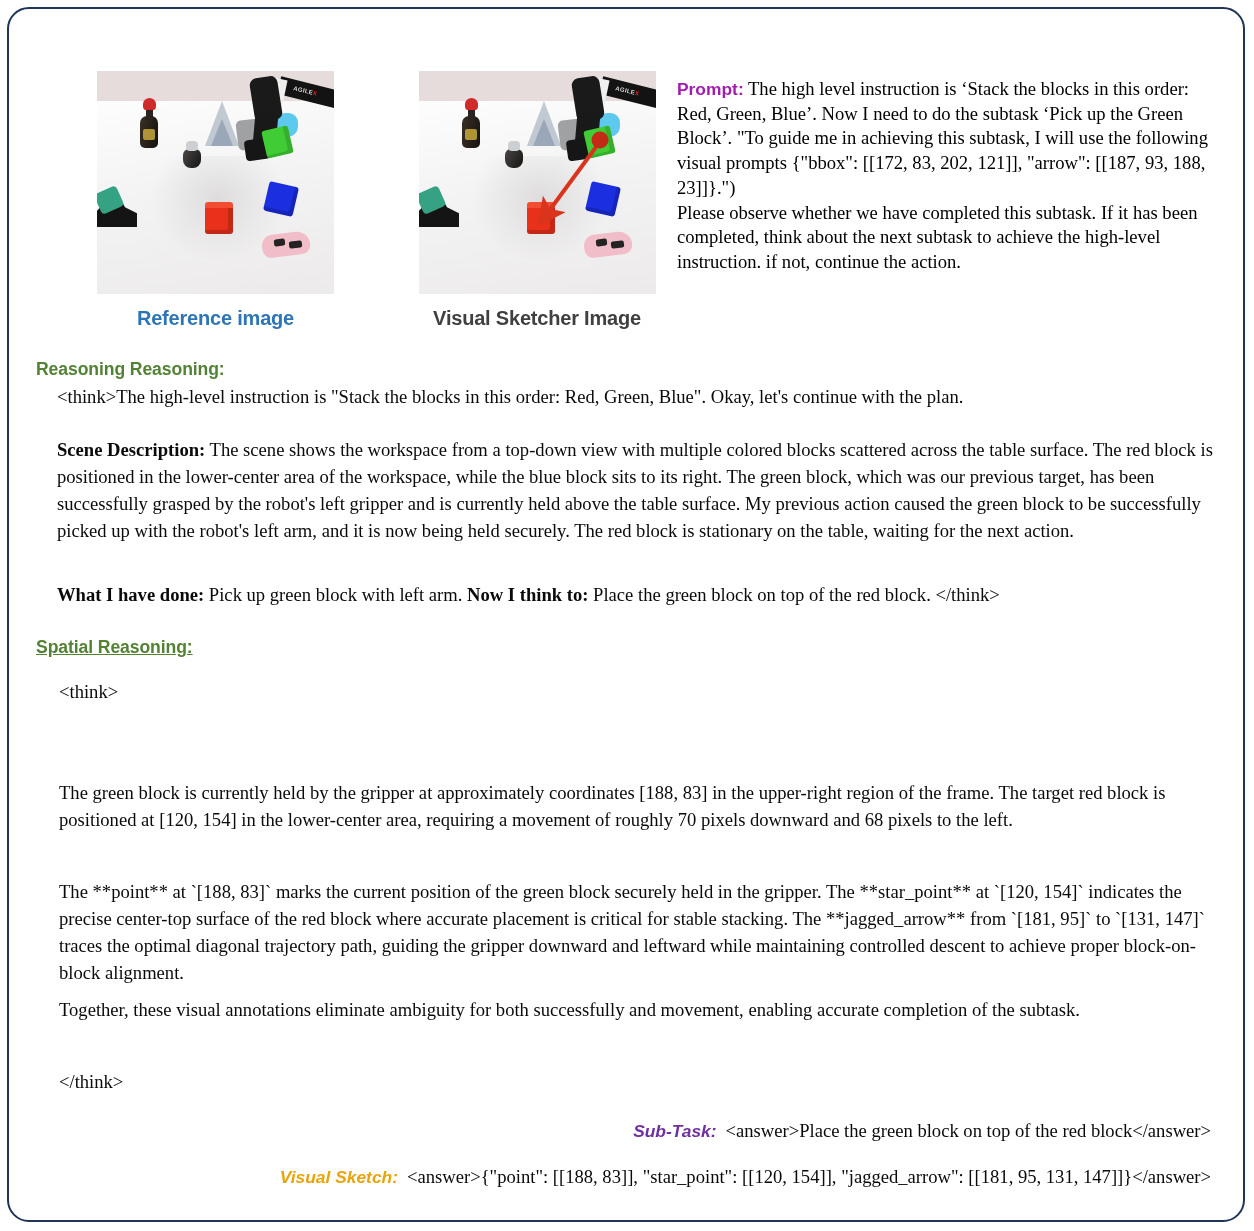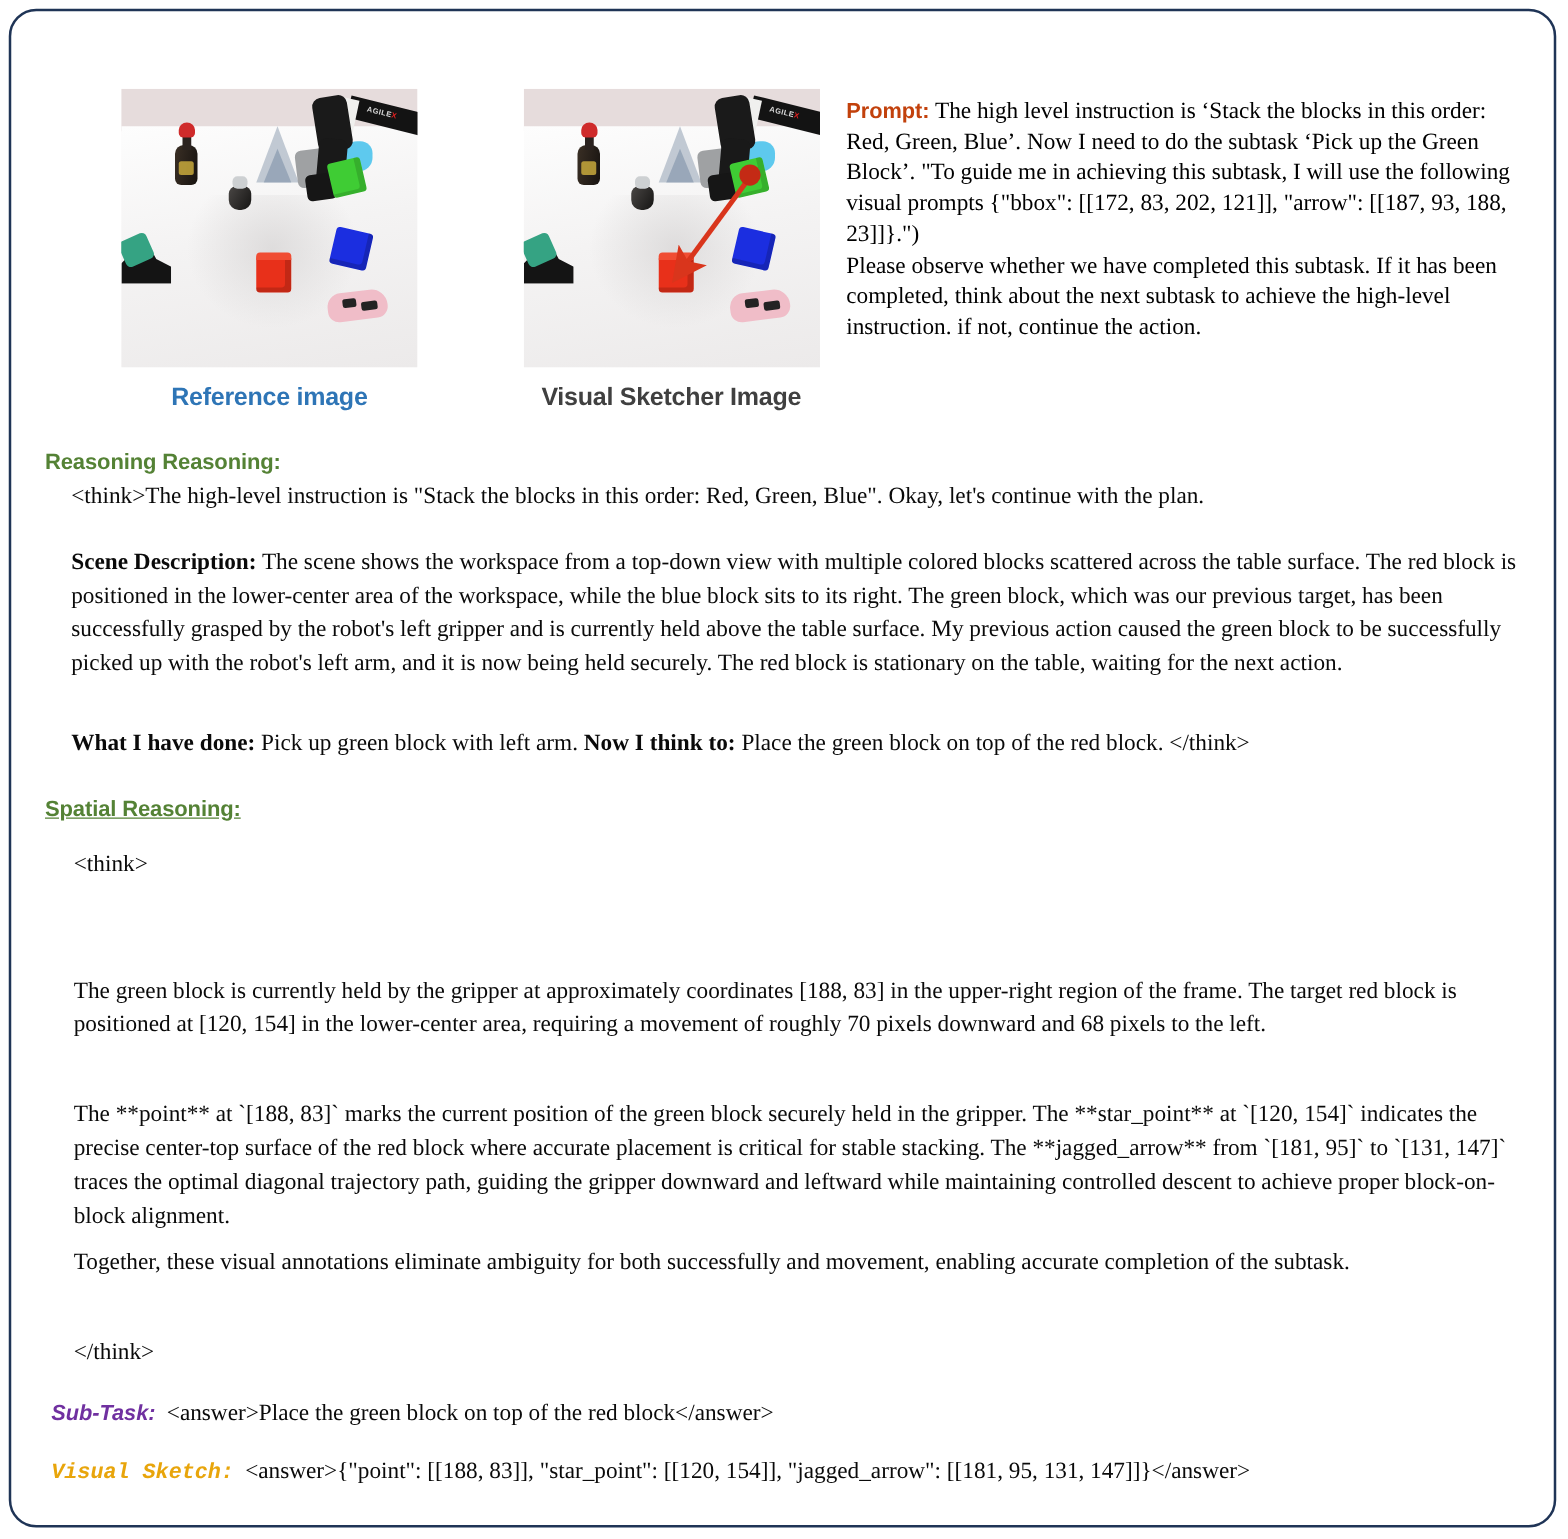--- a/index.html
+++ b/index.html
@@ -76,46 +76,46 @@
   .sk-svg{position:absolute;inset:0;}
 
   .caption{position:absolute;top:298px;font-family:"Liberation Sans",sans-serif;
            font-size:20px;font-weight:700;letter-spacing:-.2px;}
   .caption.ref{left:88px;width:237px;text-align:center;color:#2e75b6;}
   .caption.sketch{left:398px;width:260px;text-align:center;color:#404040;}
 
   
   .prompt{position:absolute;left:668px;top:68px;width:536px;
           font-size:18.6px;line-height:1.33;color:#000;}
-  .prompt .k{color:#c2410c;font-family:"Liberation Sans",sans-serif;font-weight:700;font-size:17.4px;margin-top:48px;}
+  .prompt .k{color:#a21caf;font-family:"Liberation Sans",sans-serif;font-weight:700;font-size:17.4px;margin-top:48px;}
 
   
   .sect-h{position:absolute;font-family:"Liberation Sans",sans-serif;
           font-weight:700;font-size:17.6px;color:#548235;letter-spacing:-.1px;}
   .txt{position:absolute;font-size:18.6px;line-height:1.45;color:#0a0a0a;}
   .txt b{font-weight:700;}
 
   #tr-head{left:27px;top:350px;}
   #tr-think{left:48px;top:375px;width:1160px;}
   #tr-scene{left:48px;top:428px;width:1158px;}
   #tr-done{left:48px;top:573px;width:1158px;}
   #sr-head{left:27px;top:628px;text-decoration:underline;}
   #sr-b1{left:50px;top:670px;width:1156px;}
   #sr-b2{left:50px;top:723px;width:1156px;}
   #sr-b3{left:50px;top:771px;width:1156px;}
   #sr-b4{left:50px;top:870px;width:1156px;}
   #sr-b5{left:50px;top:988px;width:1156px;}
   #sr-b6{left:50px;top:1060px;width:1156px;}
 
-  .ans-row{position:absolute;font-size:18.6px;line-height:1.4;color:#0a0a0a;}
+  .ans-row{position:absolute;font-size:18.6px;line-height:1.4;color:#0a0a0a;text-align:right;}
   #ans-sub{left:32px;top:1109px;width:1170px;}
   #ans-sketch{left:32px;top:1155px;width:1170px;}
   .lab{font-family:"Liberation Sans",sans-serif;font-weight:700;font-style:italic;font-size:17.4px;}
   .lab.purple{color:#7030a0;}
-  .lab.gold{color:#e8a50b;font-family:Liberation Mono, monospace;}
+  .lab.gold{color:#e8a50b;}
   .ans-txt{margin-left:9px;}
 </style>
 </head>
 <body>
 
 <div class="page-frame">
 
   <div class="figure-row">
 
     <div class="shot ref">

